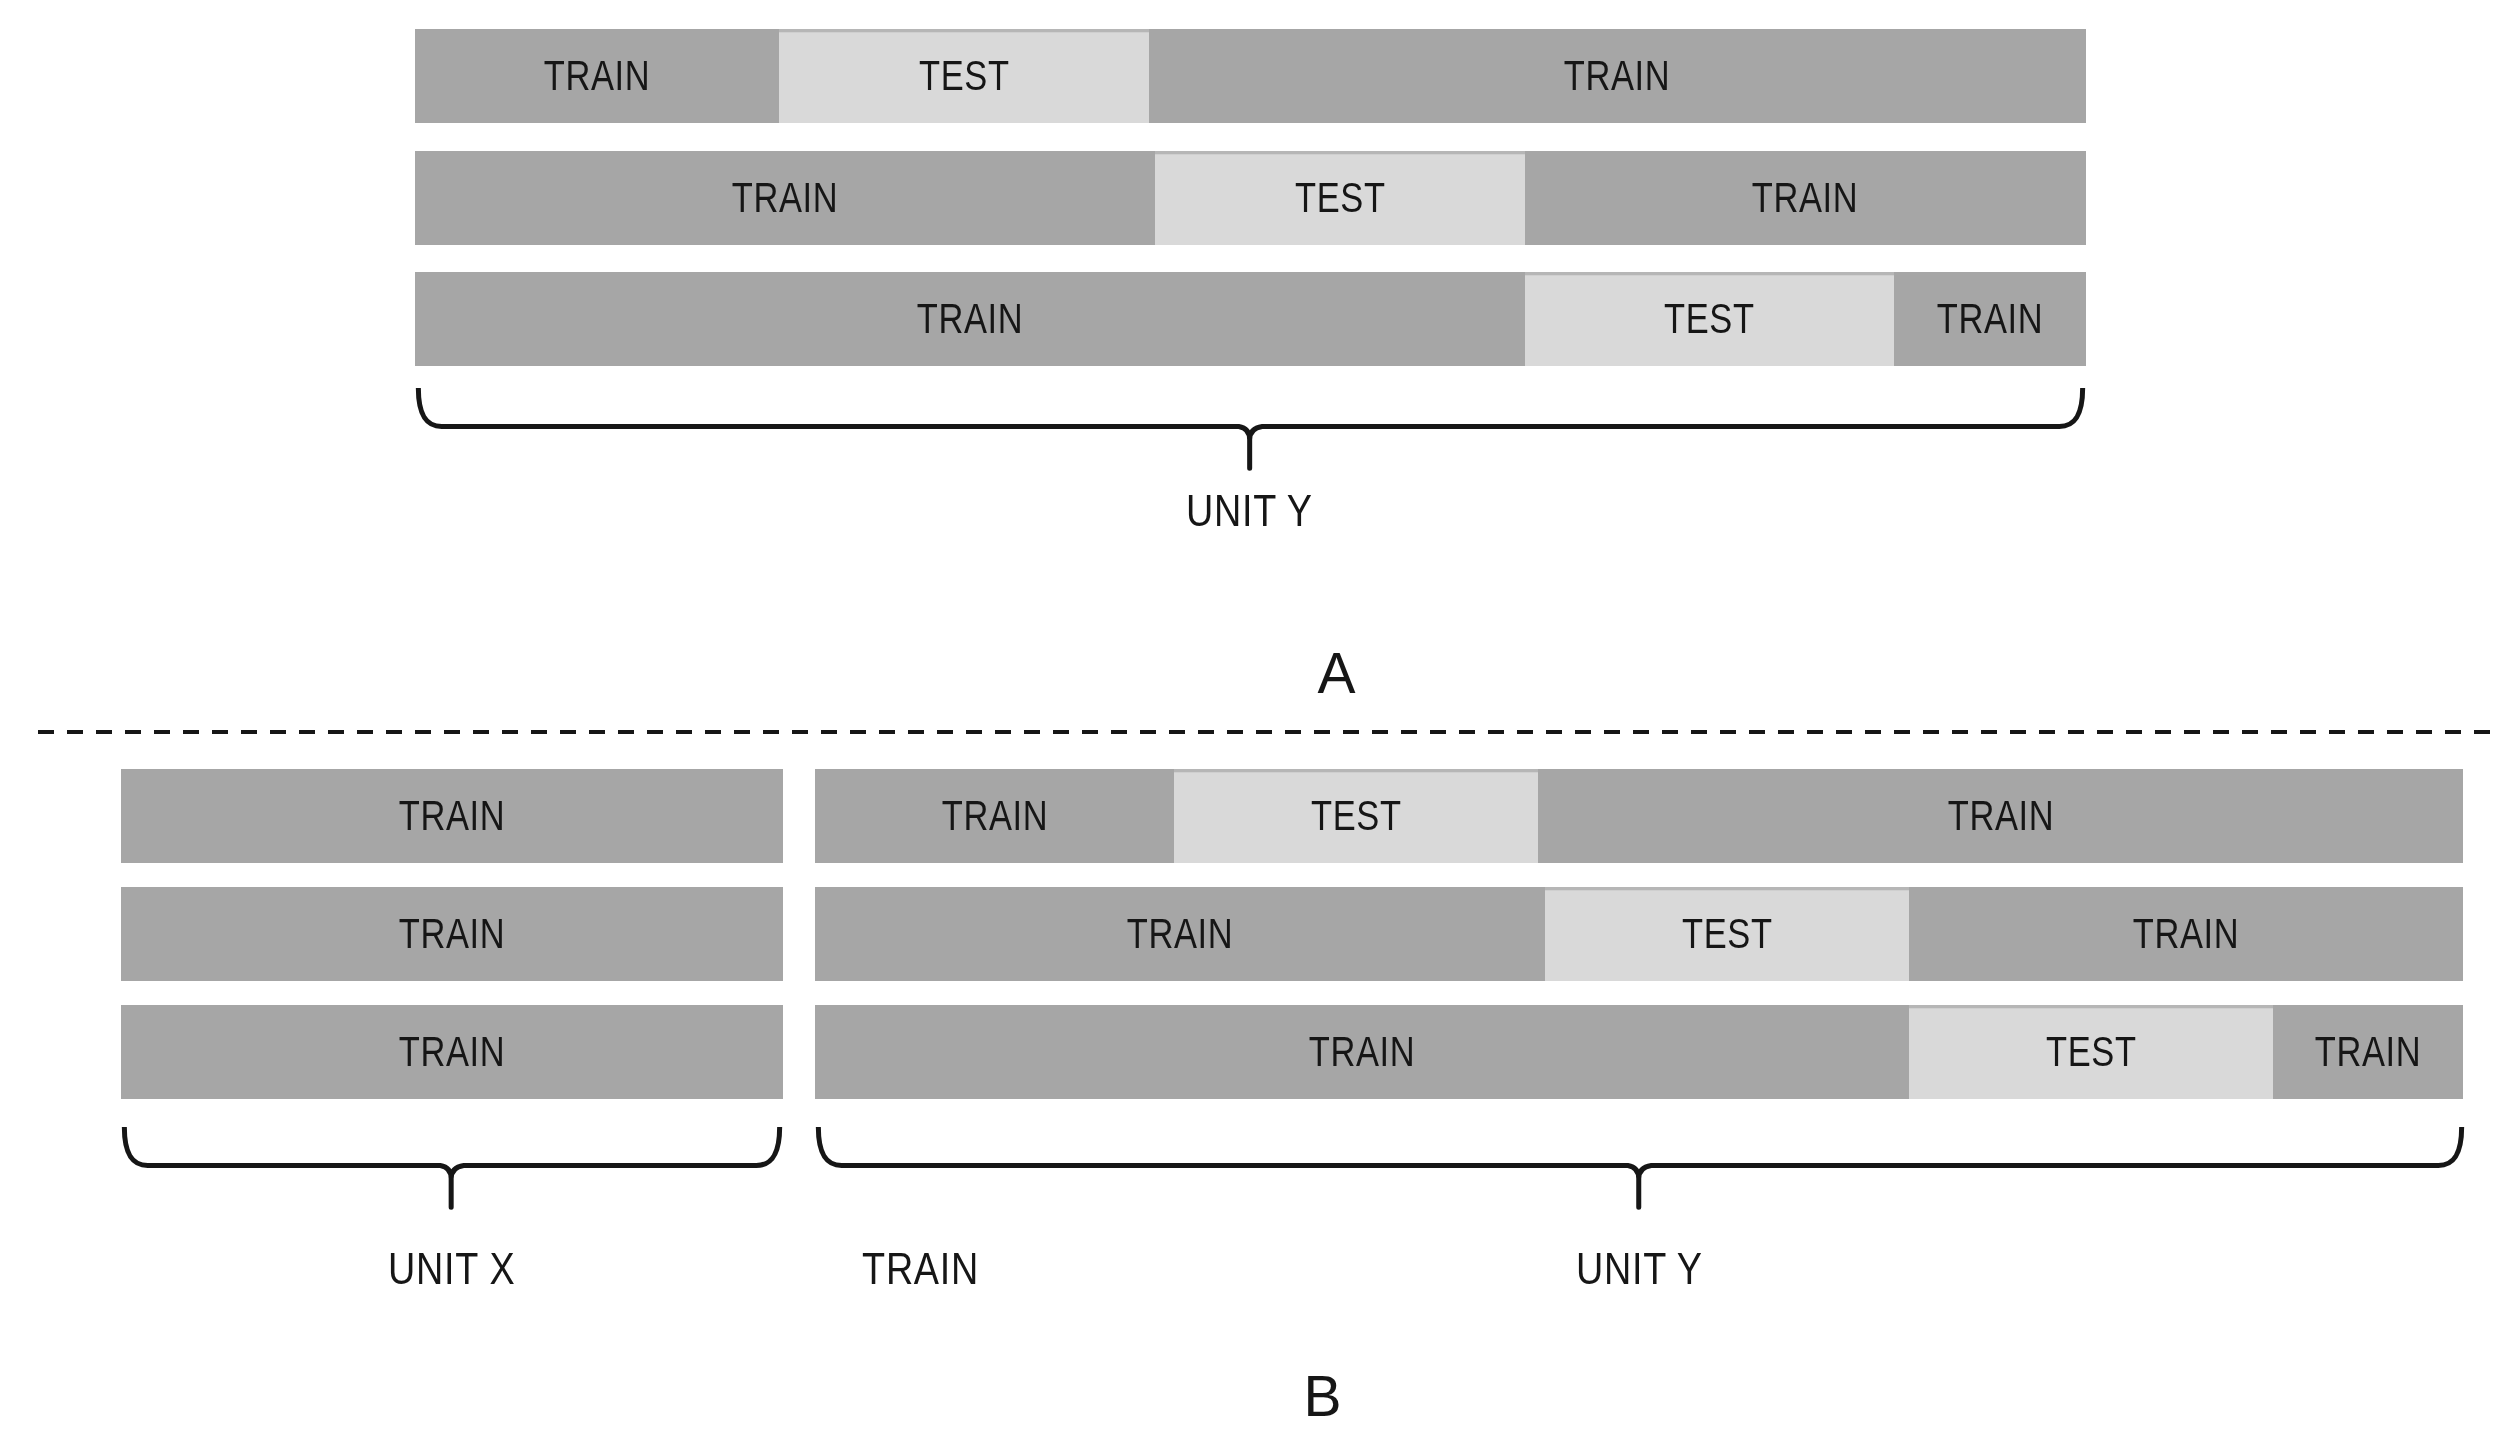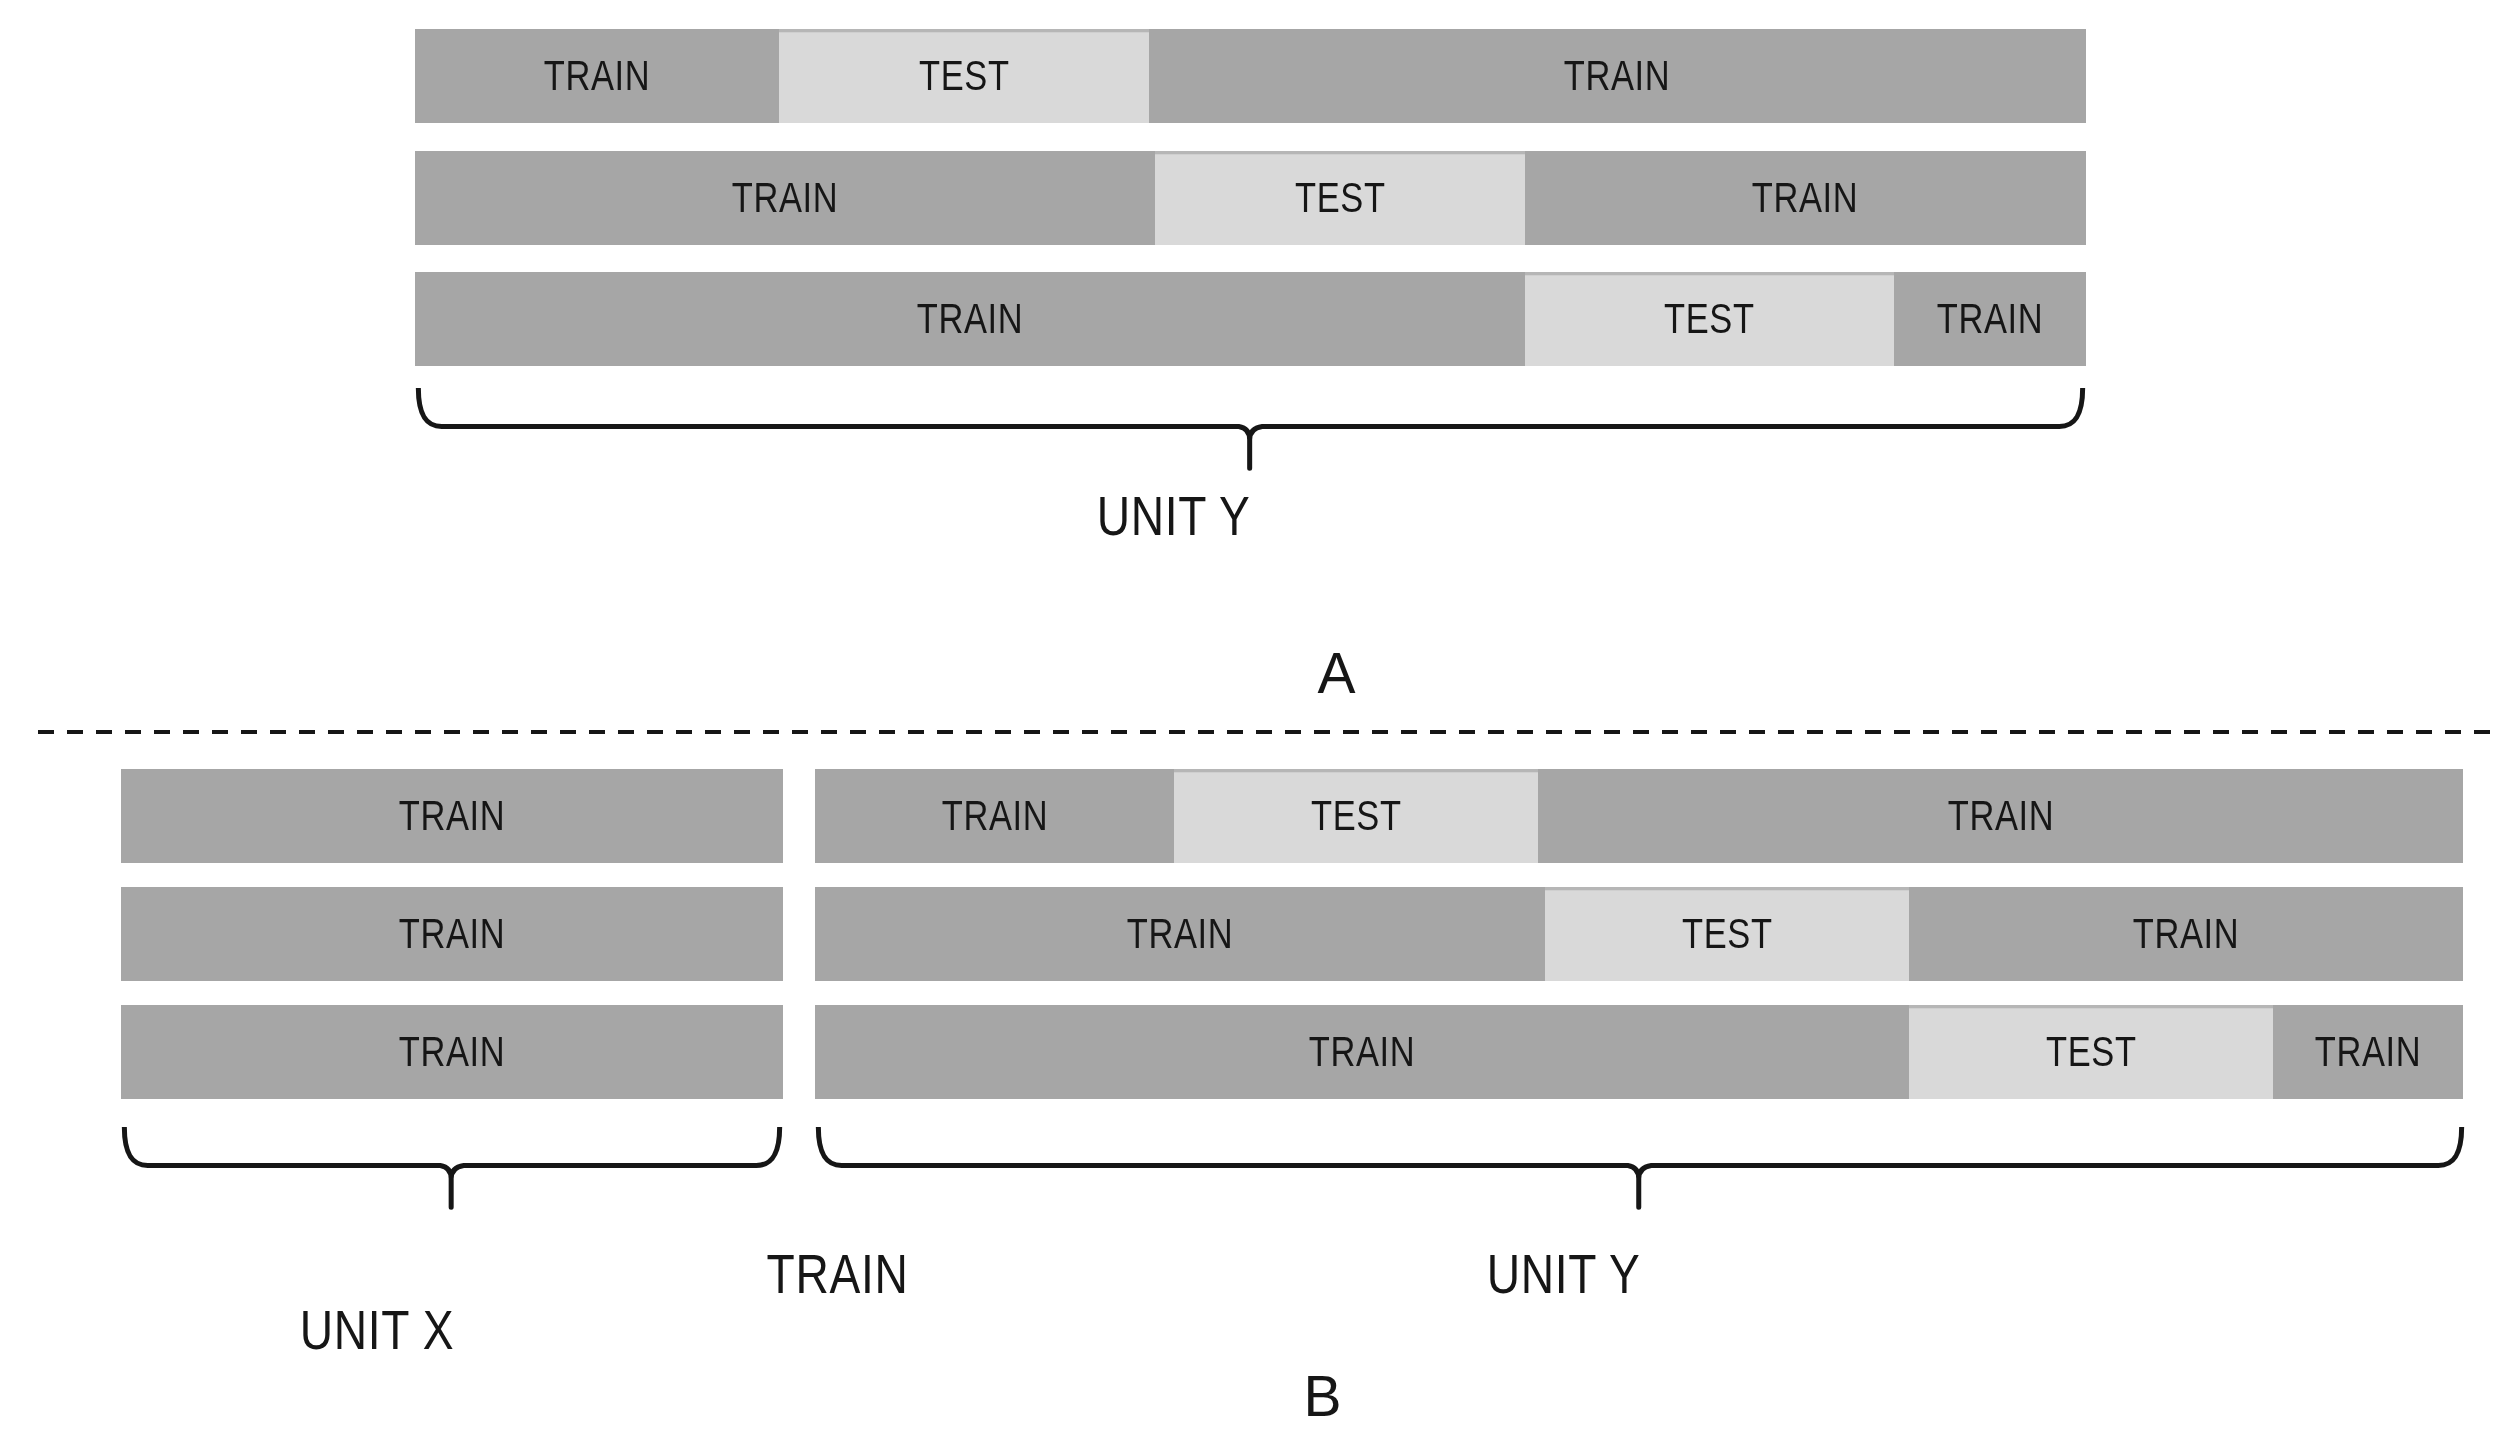--- a/index.html
+++ b/index.html
@@ -24,21 +24,21 @@
   .seg-label{
     font-size:42px;line-height:1;color:var(--ink);
     display:inline-block;transform:scaleX(0.82);transform-origin:center;
     letter-spacing:0.8px;white-space:nowrap;
   }
   
   .brace{display:block;}
   .brace path{fill:none;stroke:var(--ink);stroke-width:6;stroke-linejoin:round;stroke-linecap:butt;}
   
   .caption{
-    font-size:55px;line-height:1.15;color:var(--ink);white-space:nowrap;
+    text-align:center;font-size:45px;line-height:1.15;color:var(--ink);white-space:nowrap;
   }
   .caption .cond{display:inline-block;transform:scaleX(0.84);transform-origin:center;letter-spacing:0.8px;}
   .section-letter{
     text-align:center;font-size:57px;line-height:1;color:var(--ink);
   }
   
   .divider{
     height:4.2px;
     background:repeating-linear-gradient(to right, var(--ink) 0 16px, transparent 16px 29px);
   }
@@ -158,21 +158,21 @@
 </div>
 
 <svg class="abs brace" style="left:121px;top:1122px;" width="662" height="92" viewBox="0 0 792 110">
   <path d="M4,6 C4,36 12,52 32,52 L382,52 Q395,54 395,68 L395,102 L395,68 Q395,54 410,52 L760,52 C780,52 788,36 788,6"></path>
 </svg>
 
 <svg class="abs brace" style="left:815px;top:1122px;" width="1650" height="92" viewBox="0 0 1975 110">
   <path d="M4,6 C4,36 12,52 32,52 L973,52 Q986,54 986,68 L986,102 L986,68 Q986,54 1001,52 L1943,52 C1963,52 1971,36 1971,6"></path>
 </svg>
 
-<div class="abs caption" style="left:285px;top:1299px;width:334px;">
+<div class="abs caption" style="left:285px;top:1243px;width:334px;">
   <span class="cond">UNIT X</span>
 </div>
 
 <div class="abs caption" style="left:753px;top:1243px;width:334px;">
   <span class="cond">TRAIN</span>
 </div>
 
 <div class="abs caption" style="left:1472px;top:1243px;width:334px;">
   <span class="cond">UNIT Y</span>
 </div>

